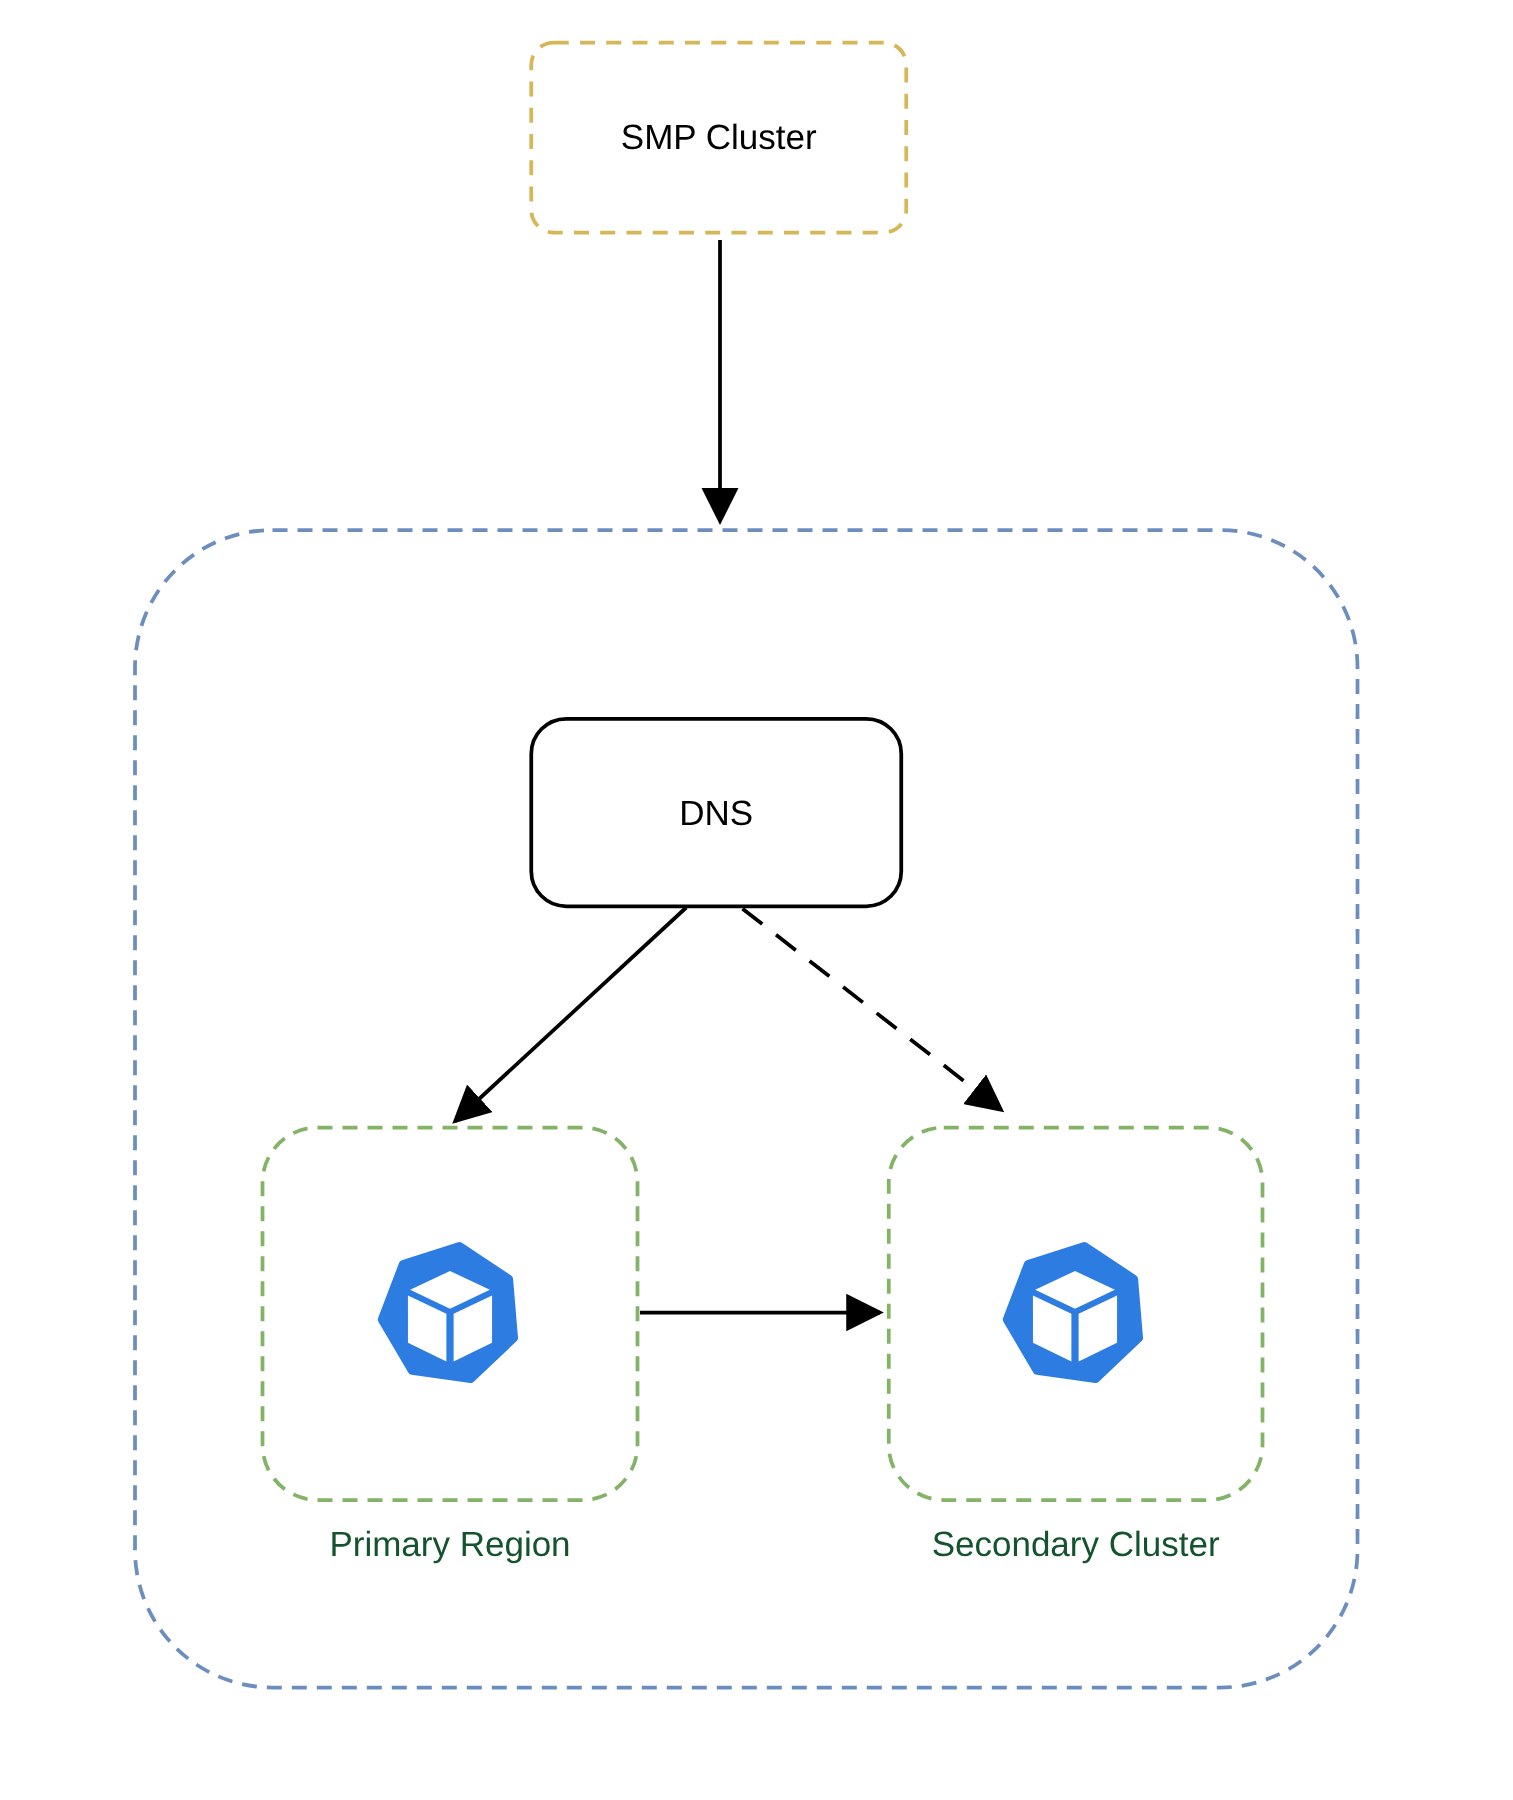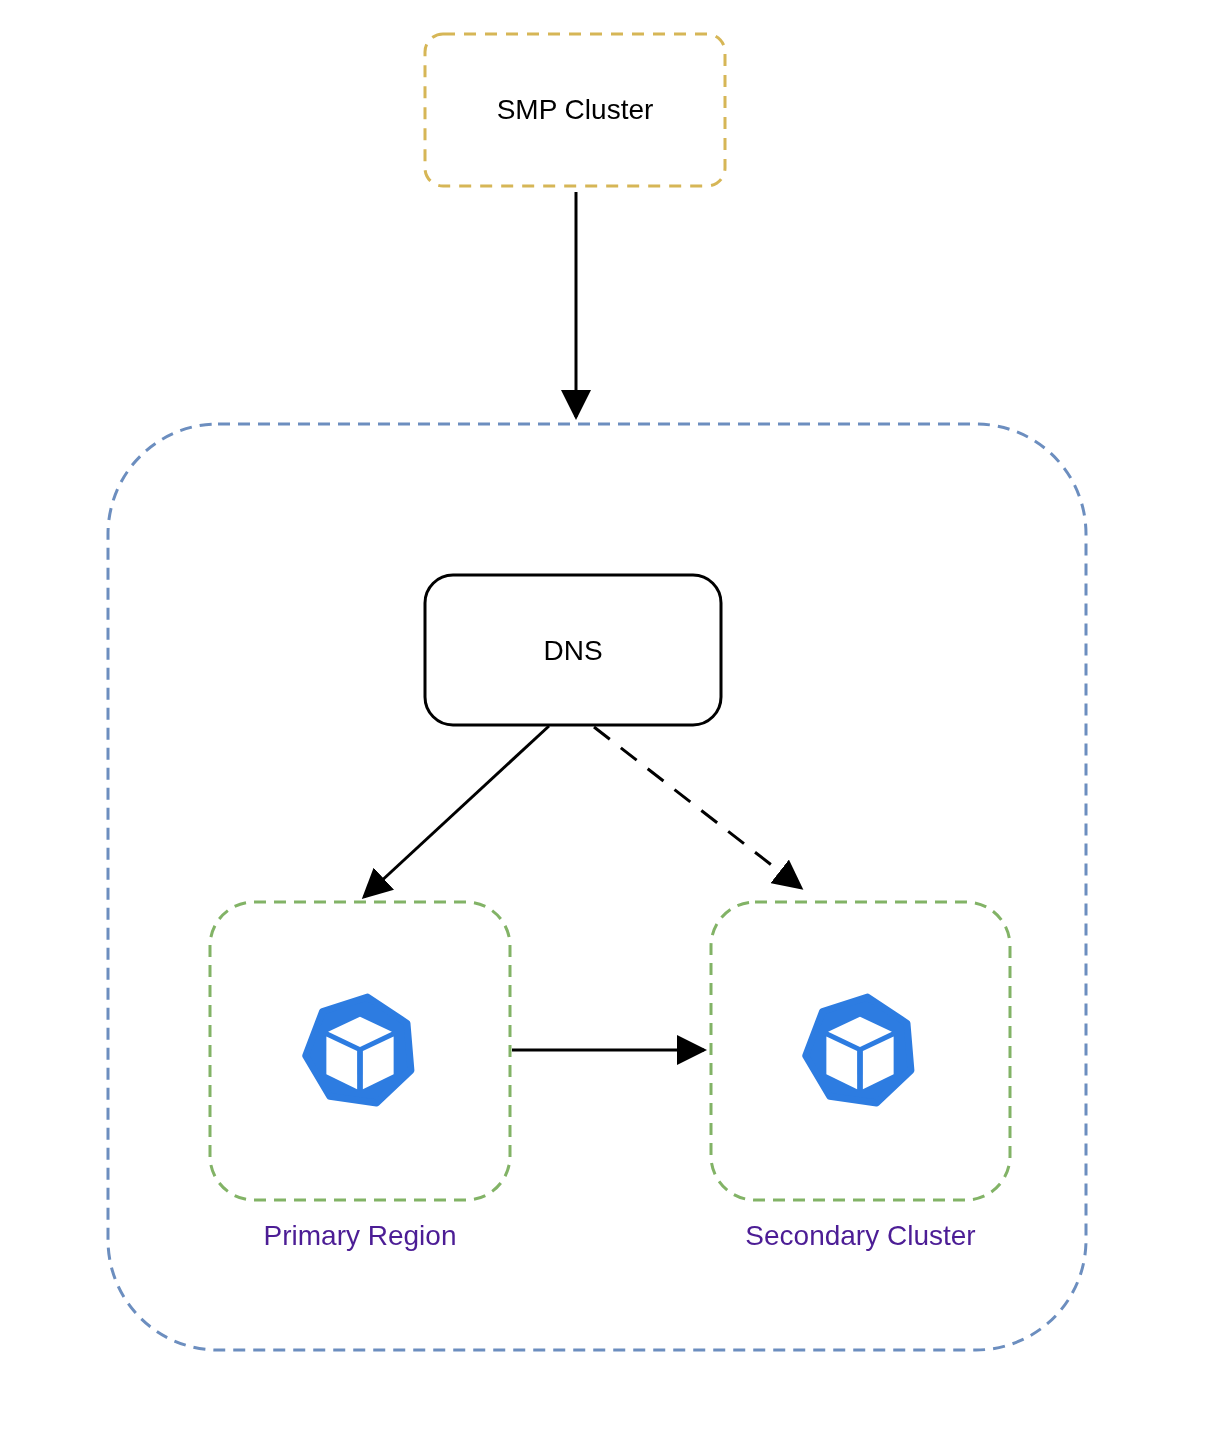--- a/index.html
+++ b/index.html
@@ -18,21 +18,21 @@
     align-items: center;
     justify-content: center;
     font-size: 28px;
     color: #000000;
     text-align: right;
     pointer-events: none;
   }
   .caption {
     position: absolute;
     font-size: 28px;
-    color: #4c1d95;
+    color: #14532d;
     text-align: center;
     line-height: 36px;
     pointer-events: none;
   }
   .hept { stroke-width: 6; stroke-linejoin: round; }
 </style>
 </head>
 <body>
 
 <div class="canvas">

